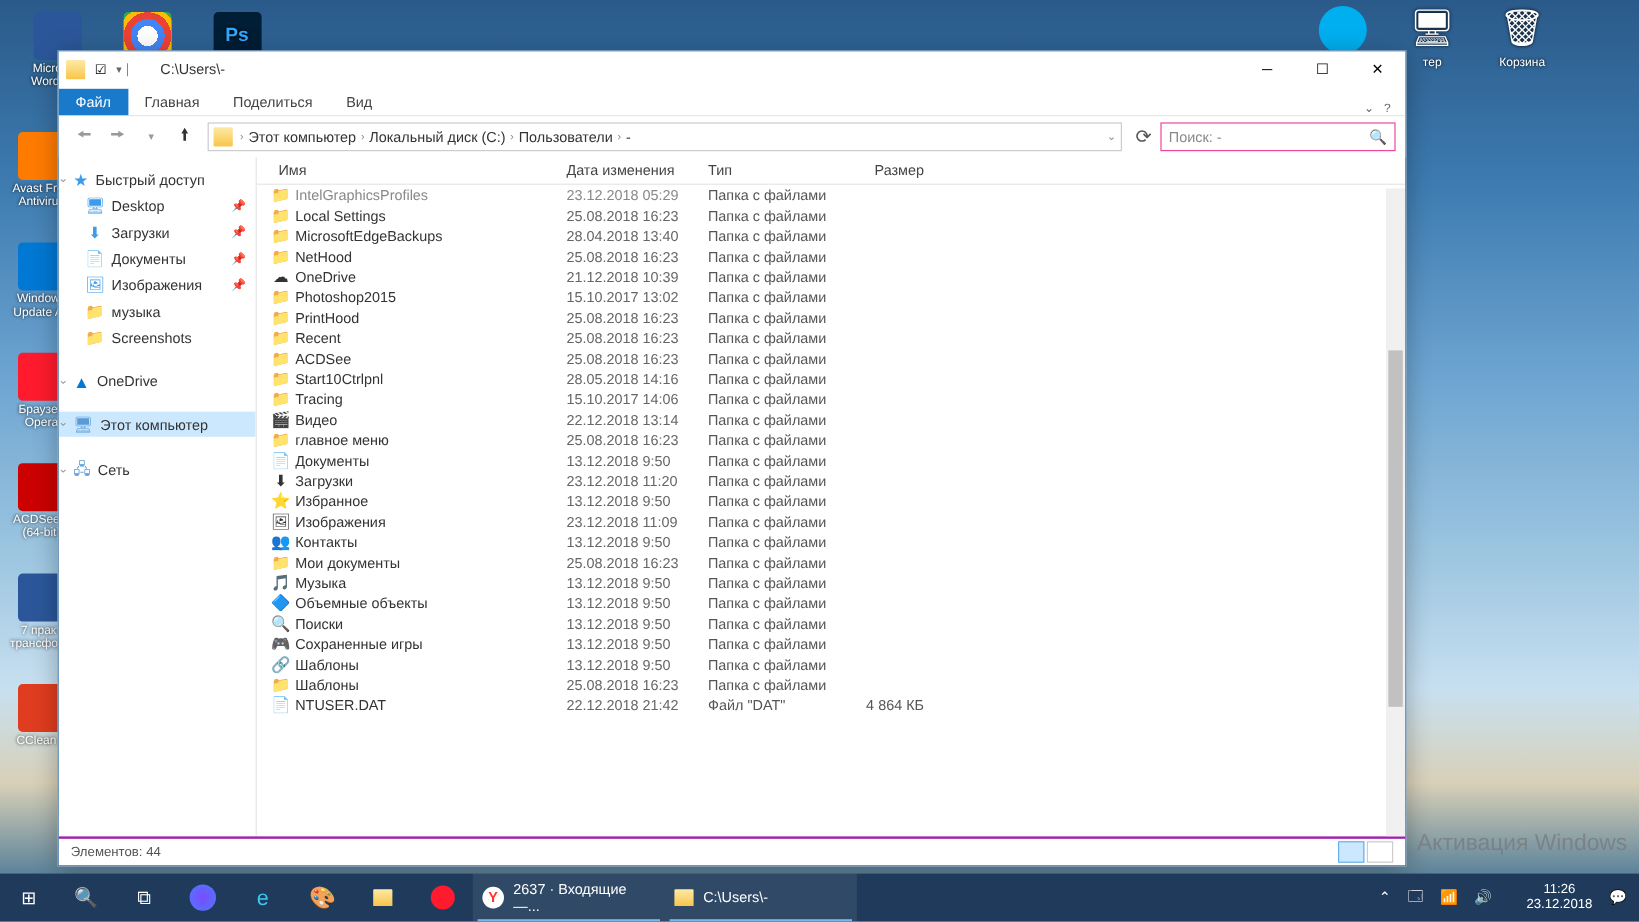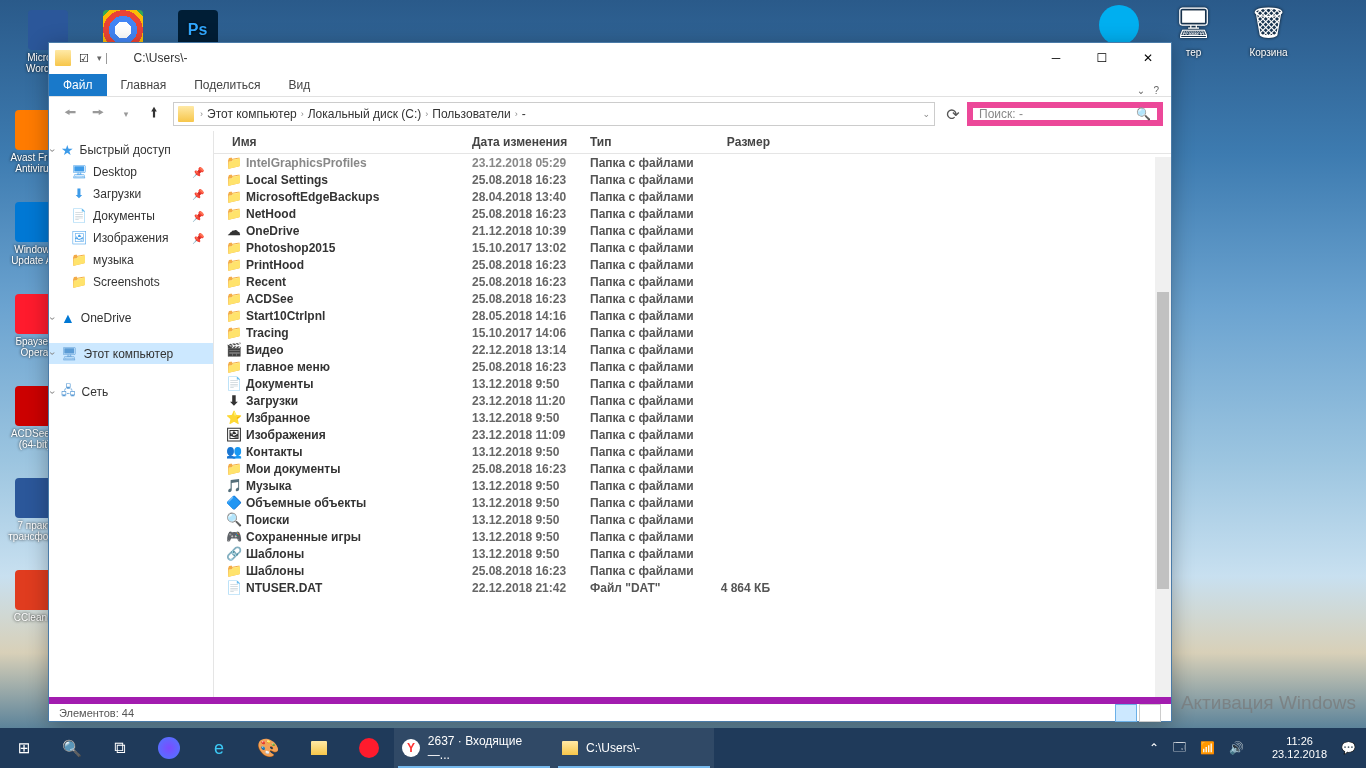--- a/index.html
+++ b/index.html
@@ -23,52 +23,52 @@
 .ribbon-spacer { flex: 1; }
 .ribbon-arrow { padding: 0 12px; font-size: 10px; color: #666; }
 .navbar { height: 34px; display: flex; align-items: center; background: #fff; padding: 0 8px; gap: 2px; }
 .nav-arrow { width: 26px; height: 26px; display: flex; align-items: center; justify-content: center; color: #999; font-size: 14px; }
 .nav-arrow.active { color: #333; }
 .addr-bar { flex: 1; height: 24px; border: 1px solid #ccc; display: flex; align-items: center; font-size: 12px; padding: 0 4px; margin: 0 4px; }
 .addr-bar .crumb { padding: 0 4px; color: #333; }
 .addr-bar .sep { color: #888; font-size: 9px; }
 .addr-extra { display:flex; align-items:center; margin-left:auto;}
 .refresh-btn { width: 24px; text-align: center; color: #555; }
-.search-bar { width: 196px; height: 24px; border: 6px solid #ec4899; display: flex; align-items: center; padding: 0 6px; font-size: 12px; color: #888; }
+.search-bar { width: 196px; height: 24px; border: 1px solid #ec4899; display: flex; align-items: center; padding: 0 6px; font-size: 12px; color: #888; }
 .search-bar .mag { margin-left:auto; color:#555; }
 .content-area { flex: 1; display: flex; overflow: hidden; }
 .nav-pane { width: 165px; background: #fff; border-right: 1px solid #e5e5e5; padding-top: 8px; overflow-y: auto; }
 .nav-item { display: flex; align-items: center; padding: 3px 8px 3px 22px; font-size: 12px; color: #333; gap: 6px; position: relative; }
 .nav-item.header { padding-left: 12px; }
 .nav-item.header::before { content:'›'; transform: rotate(90deg); position:absolute; left:2px; font-size:10px; color:#888;}
 .nav-item.active { background: #cce8ff; }
 .nav-item .icon { width: 16px; height: 16px; flex-shrink: 0; }
 .nav-item .pin { margin-left: auto; color: #888; font-size: 10px; }
 .nav-group-gap { height:14px; }
 .star { color:#3d9be9; font-size:14px;}
 .cloud { color:#0078d4; font-size:14px;}
 .pc { color:#5a9bd5; font-size:13px;}
 .net { color:#5a9bd5; font-size:13px;}
-.file-list { flex: 1; display: flex; flex-direction: column; overflow: hidden; position: relative; font-weight: bold; }
+.file-list { flex: 1; display: flex; flex-direction: column; overflow: hidden; position: relative; }
 .columns { display: flex; padding: 4px 0; border-bottom: 1px solid #e5e5e5; font-size: 12px; color: #444; }
 .col-name { width: 258px; padding-left: 18px; }
 .col-date { width: 118px; }
 .col-type { width: 120px; }
 .col-size { width: 66px; text-align:right; padding-right:6px;}
 .rows { flex: 1; overflow-y: auto; }
 .row { display: flex; align-items: center; padding: 1px 0; font-size: 12px; color: #333; }
 .row.dim .r-name, .row.dim .r-date { color:#888; }
 .row .r-icon { width: 20px; text-align: center; margin-left: 10px; margin-right: 2px; font-size: 13px; }
 .row .r-name { width: 226px; white-space: nowrap; overflow: hidden; }
 .row .r-date { width: 118px; color: #666; }
 .row .r-type { width: 120px; color: #555; }
 .row .r-size { width: 66px; text-align: right; color: #555; padding-right:6px; }
 .scrollbar-v { position:absolute; right:0; top:26px; bottom:0; width:16px; background:#f0f0f0;}
 .scrollbar-v .thumb { position:absolute; left:2px; right:2px; top:25%; height:55%; background:#c1c1c1;}
-.statusbar { height: 24px; border-top: 7px solid #a21caf; display: flex; align-items: center; font-size: 11px; color: #555; padding: 0 10px; }
+.statusbar { height: 24px; border-top: 2px solid #a21caf; display: flex; align-items: center; font-size: 11px; color: #555; padding: 0 10px; }
 .view-btns { margin-left: auto; display: flex; gap: 2px; }
 .view-btn { width: 22px; height: 18px; border: 1px solid #ccc; background:#fff; }
 .view-btn.active { background: #cce8ff; border-color:#6bb0e8; }
 .watermark { position: absolute; right: 10px; bottom: 50px; color: rgba(120,120,120,.75); font-size: 14px; text-align: left; }
 .watermark .wtitle { font-size: 19px; margin-bottom: 4px; color: rgba(120,120,120,.7);}
 .taskbar { position: absolute; bottom: 0; left: 0; right: 0; height: 40px; background: #1f3a5a; display: flex; align-items: center; }
 .tb-btn { width: 48px; height: 40px; display: flex; align-items: center; justify-content: center; color: #fff; font-size: 16px; }
 .tb-btn.start { font-size: 15px; }
 .tb-app { min-width: 50px; height: 40px; display: flex; align-items: center; justify-content: center; position: relative; }
 .tb-app.wide { width: 160px; justify-content: flex-start; padding: 0 8px; gap: 8px; font-size: 12px; color: #fff; background: rgba(255,255,255,.08); }

